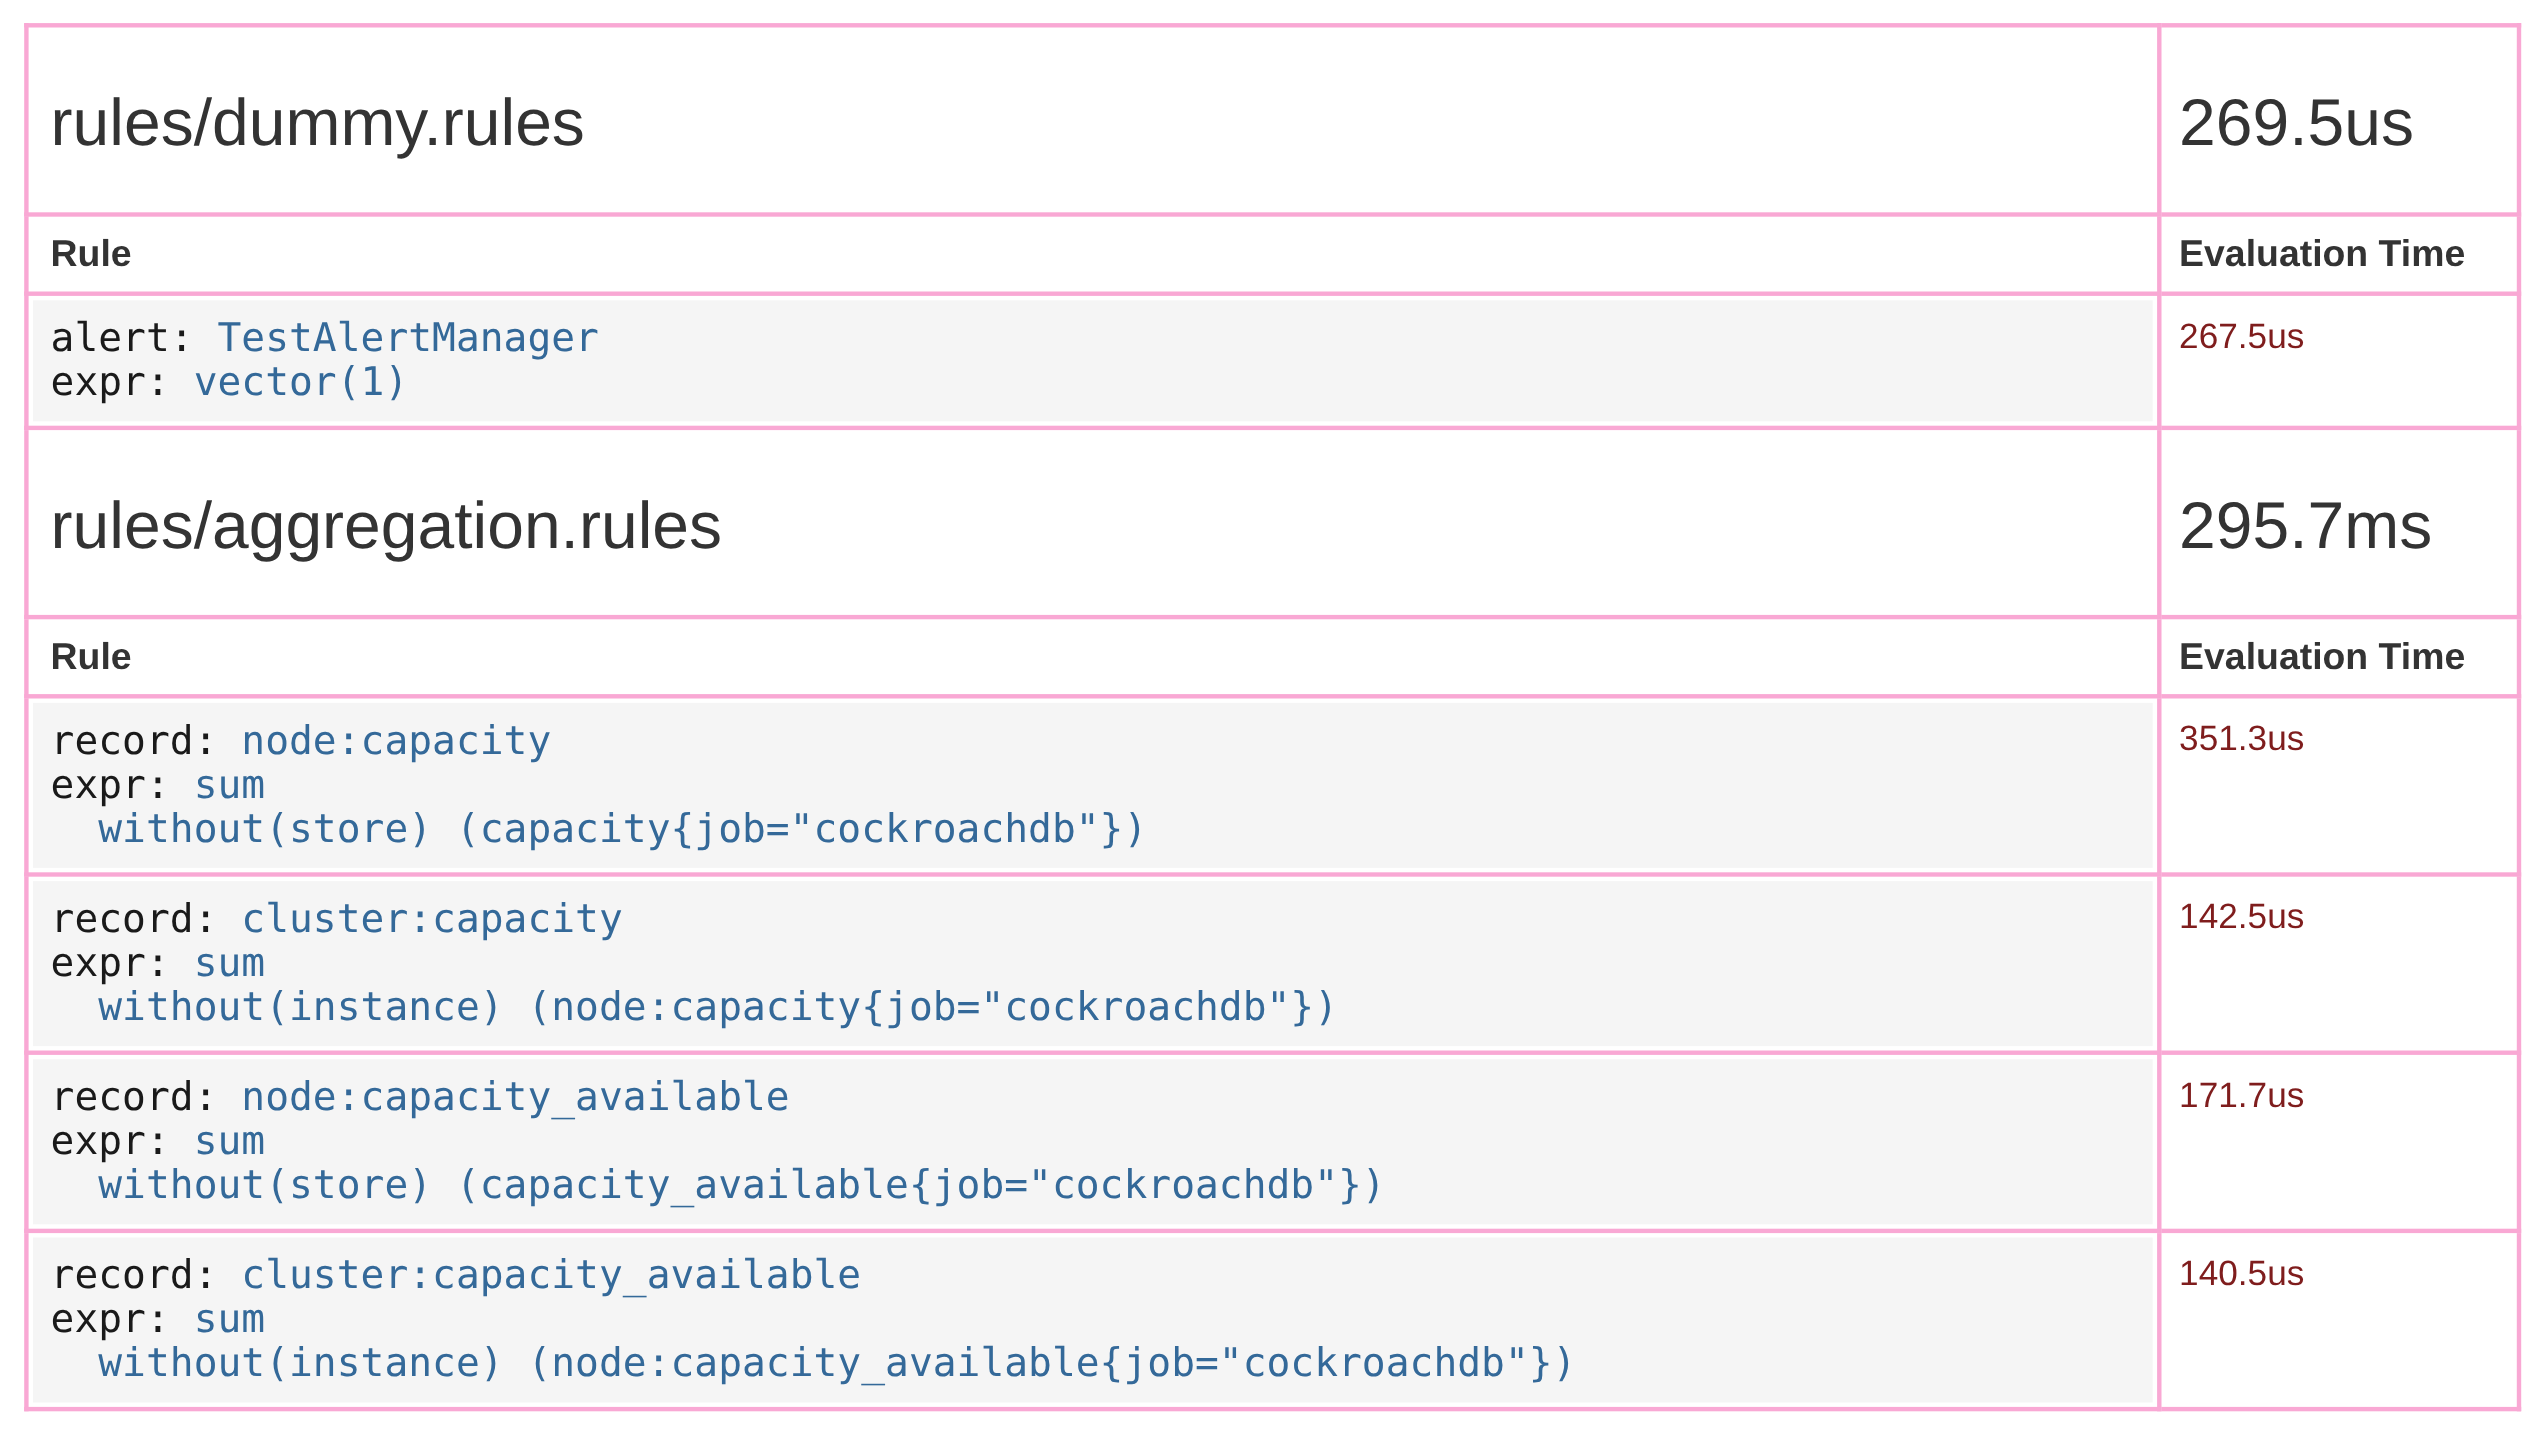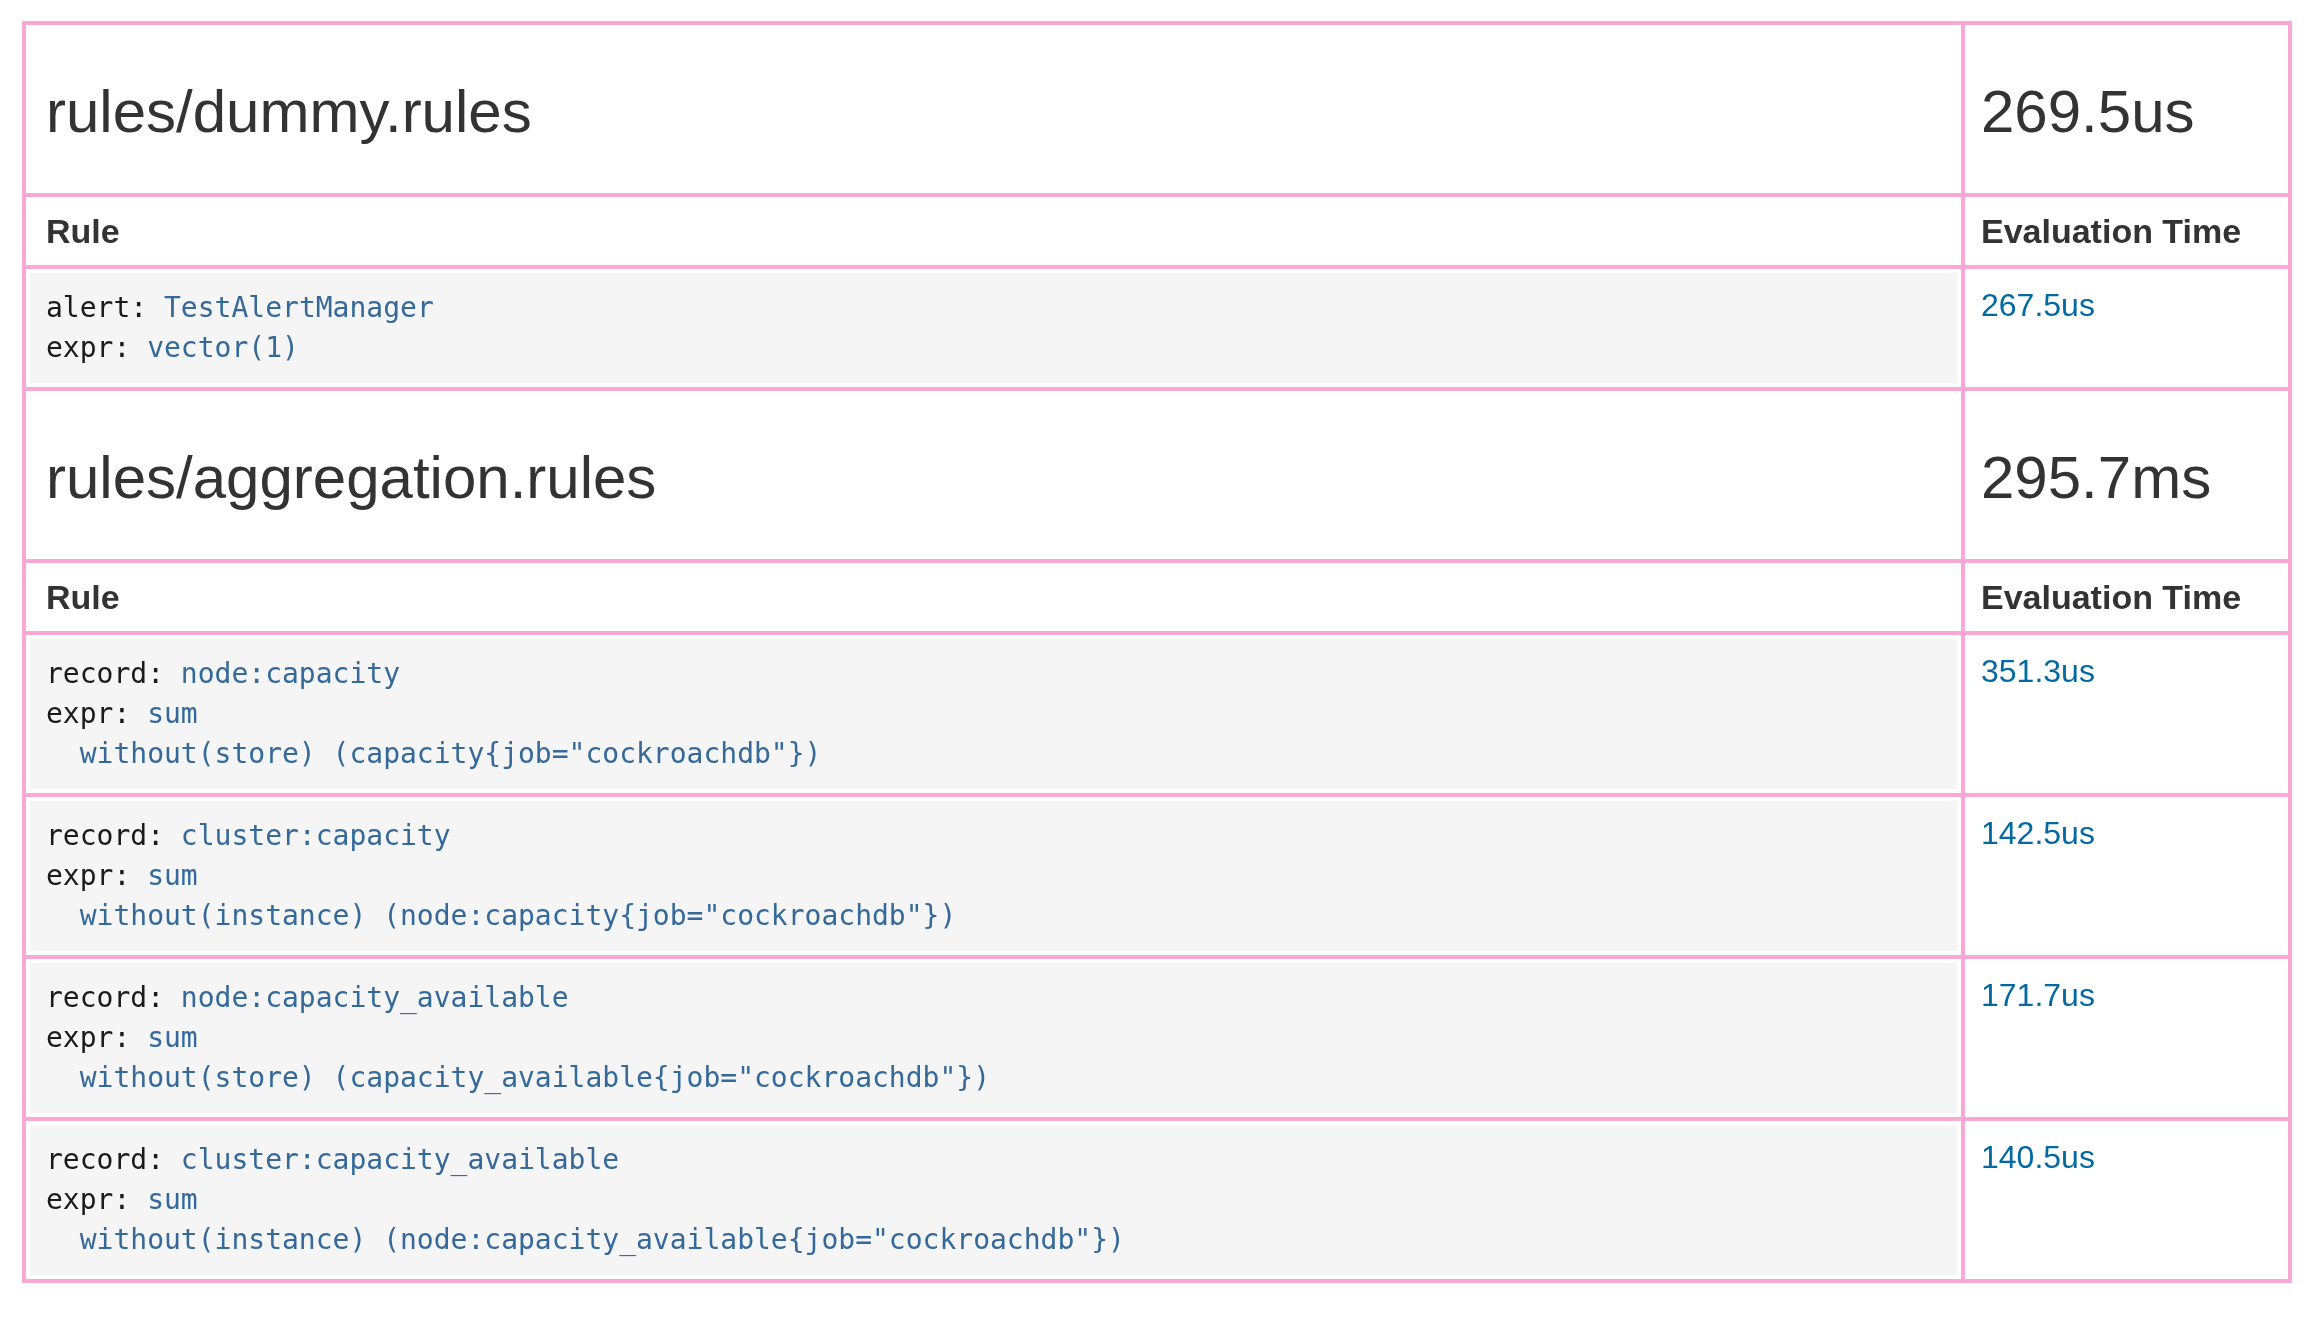--- a/index.html
+++ b/index.html
@@ -67,32 +67,32 @@
     background: #ffffff;
     vertical-align: top;
   }
   .code {
     background: #f5f5f5;
     padding: 15px 16px;
     min-height: 80px;
   }
   .code-line {
     font-family: "DejaVu Sans Mono", monospace;
-    font-size: 28px;
+    font-size: 36px;
     line-height: 40px;
     white-space: pre;
     color: #1a1a1a;
   }
   .code-line .v { color: #346999; }
   td.time-cell {
     vertical-align: top;
     padding: 16px 10px 10px 16px;
     font-size: 32px;
     line-height: 40px;
-    color: #0369a1;
+    color: #7f1d1d;
     background: #ffffff;
   }
 </style>
 </head>
 <body>
 
 <div class="page">
 
   <table class="rules-table">
     <colgroup>

